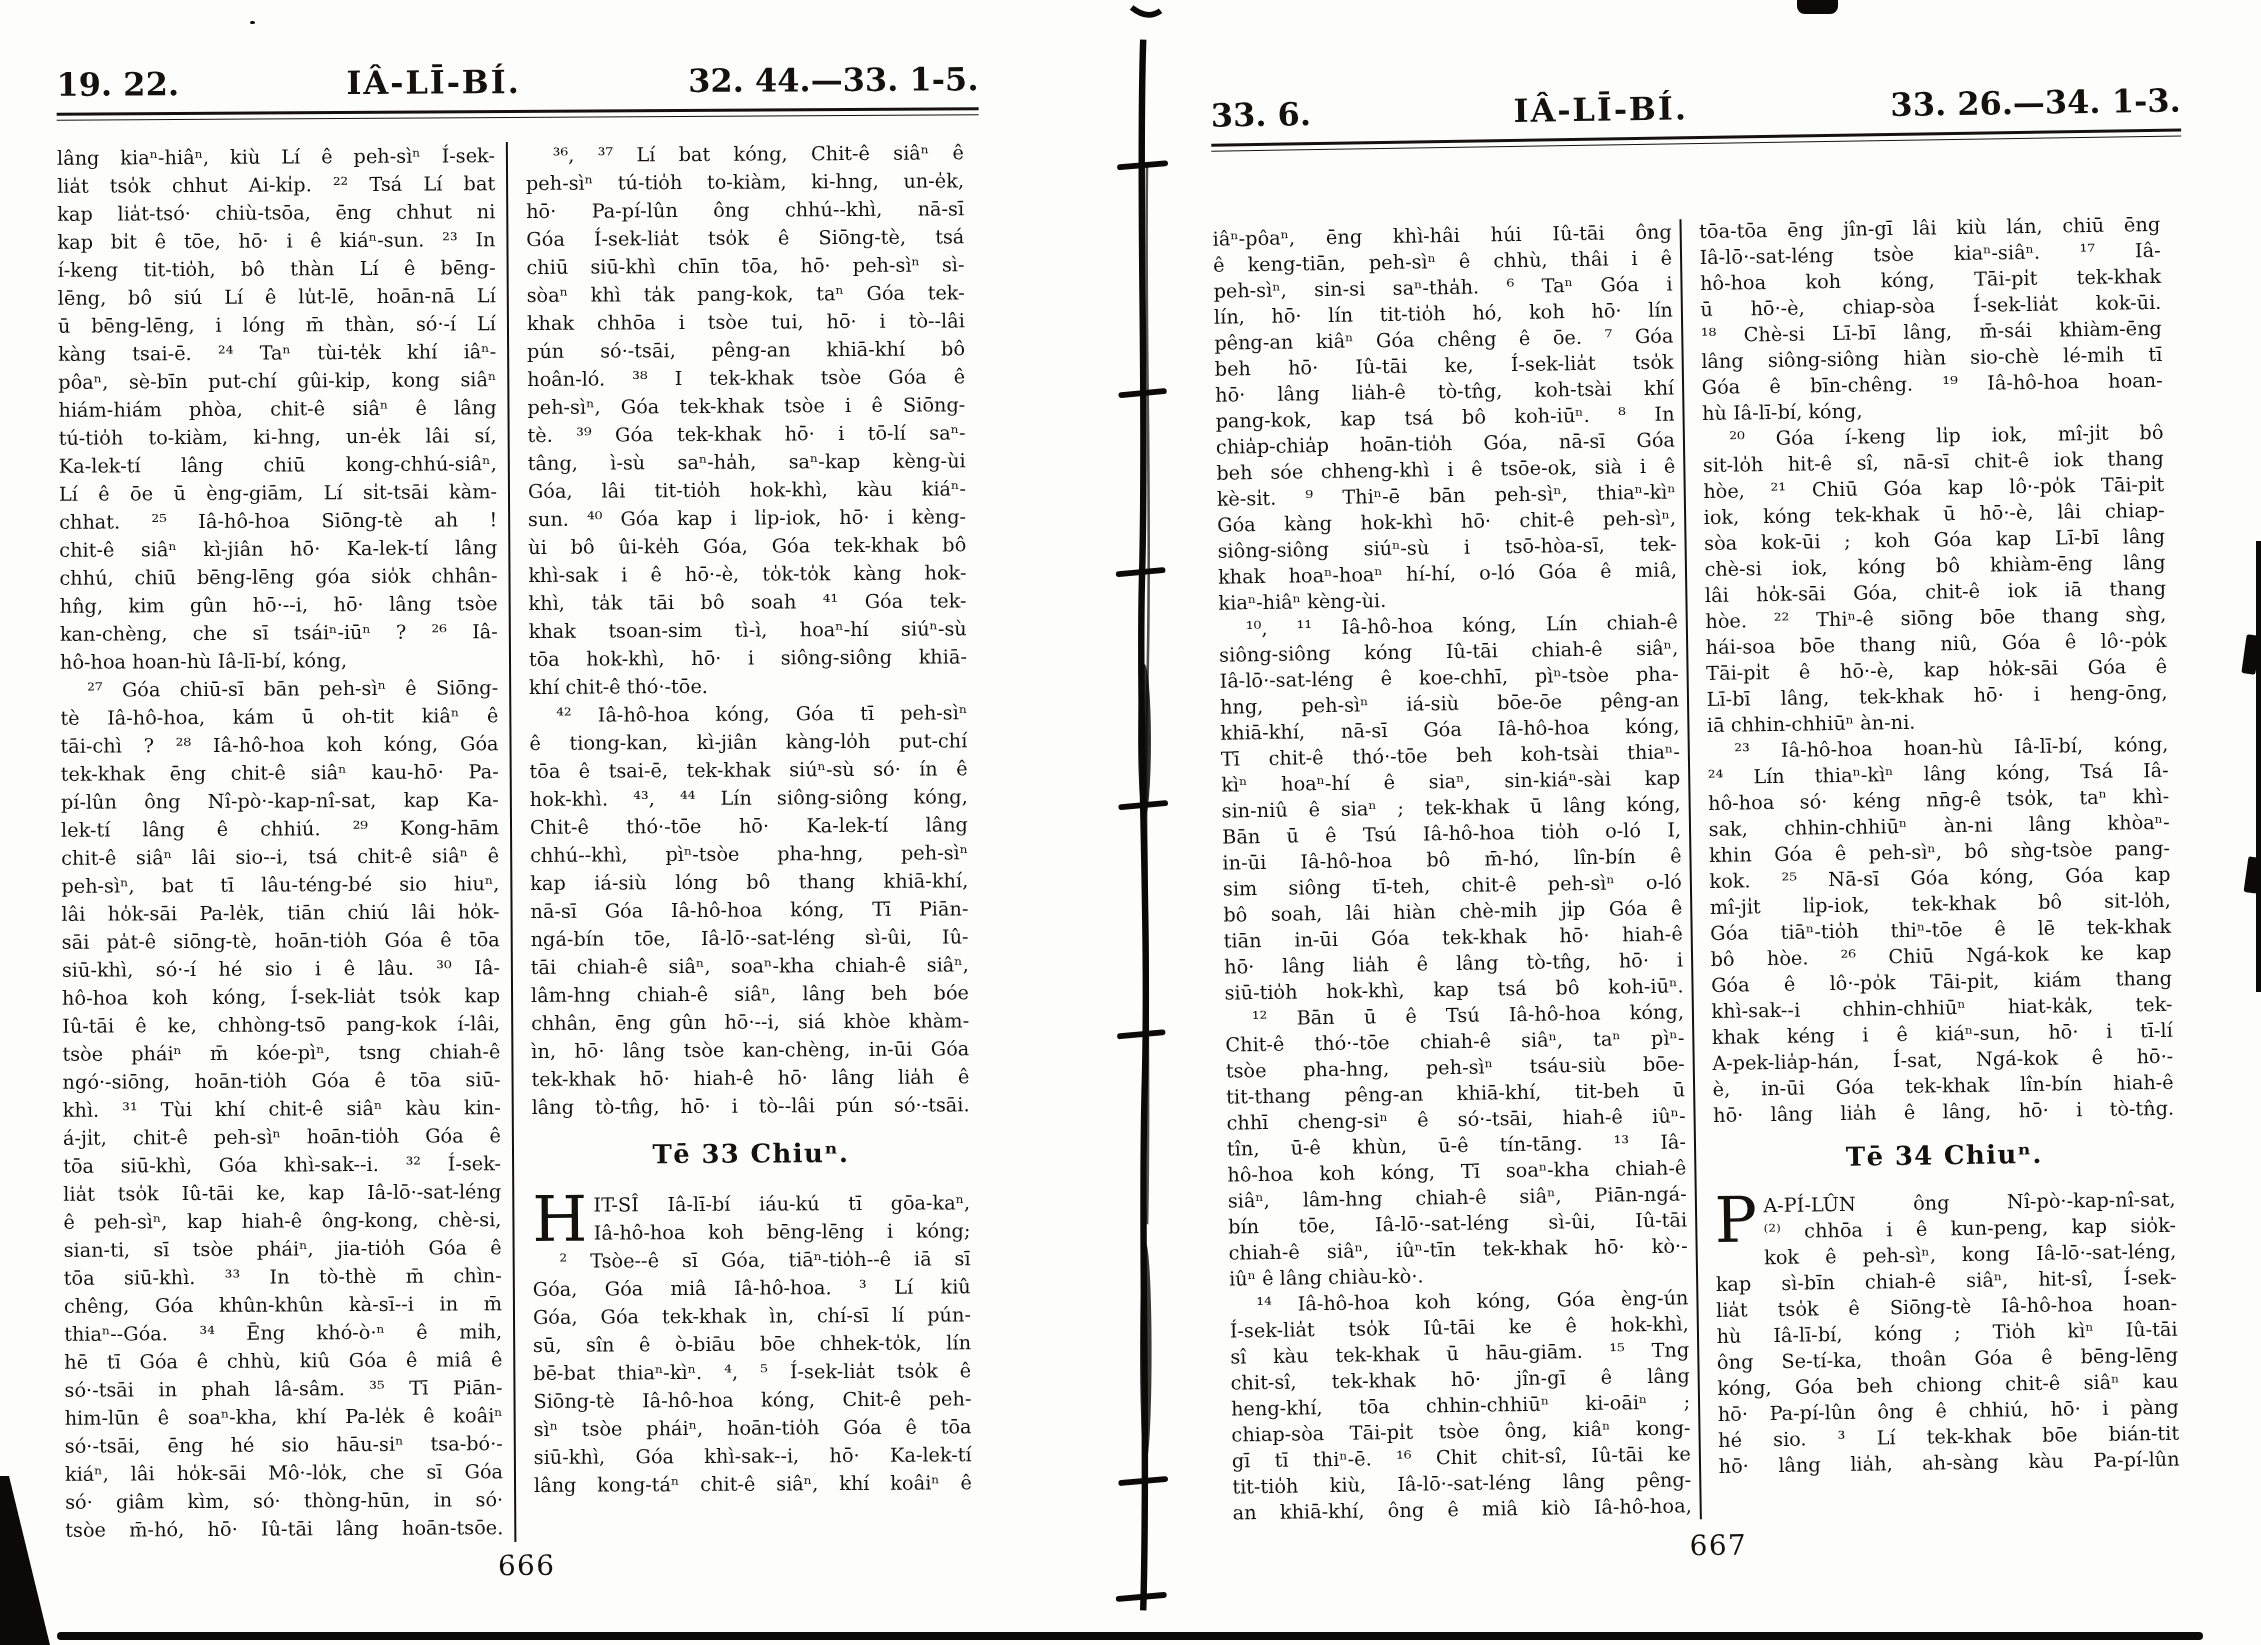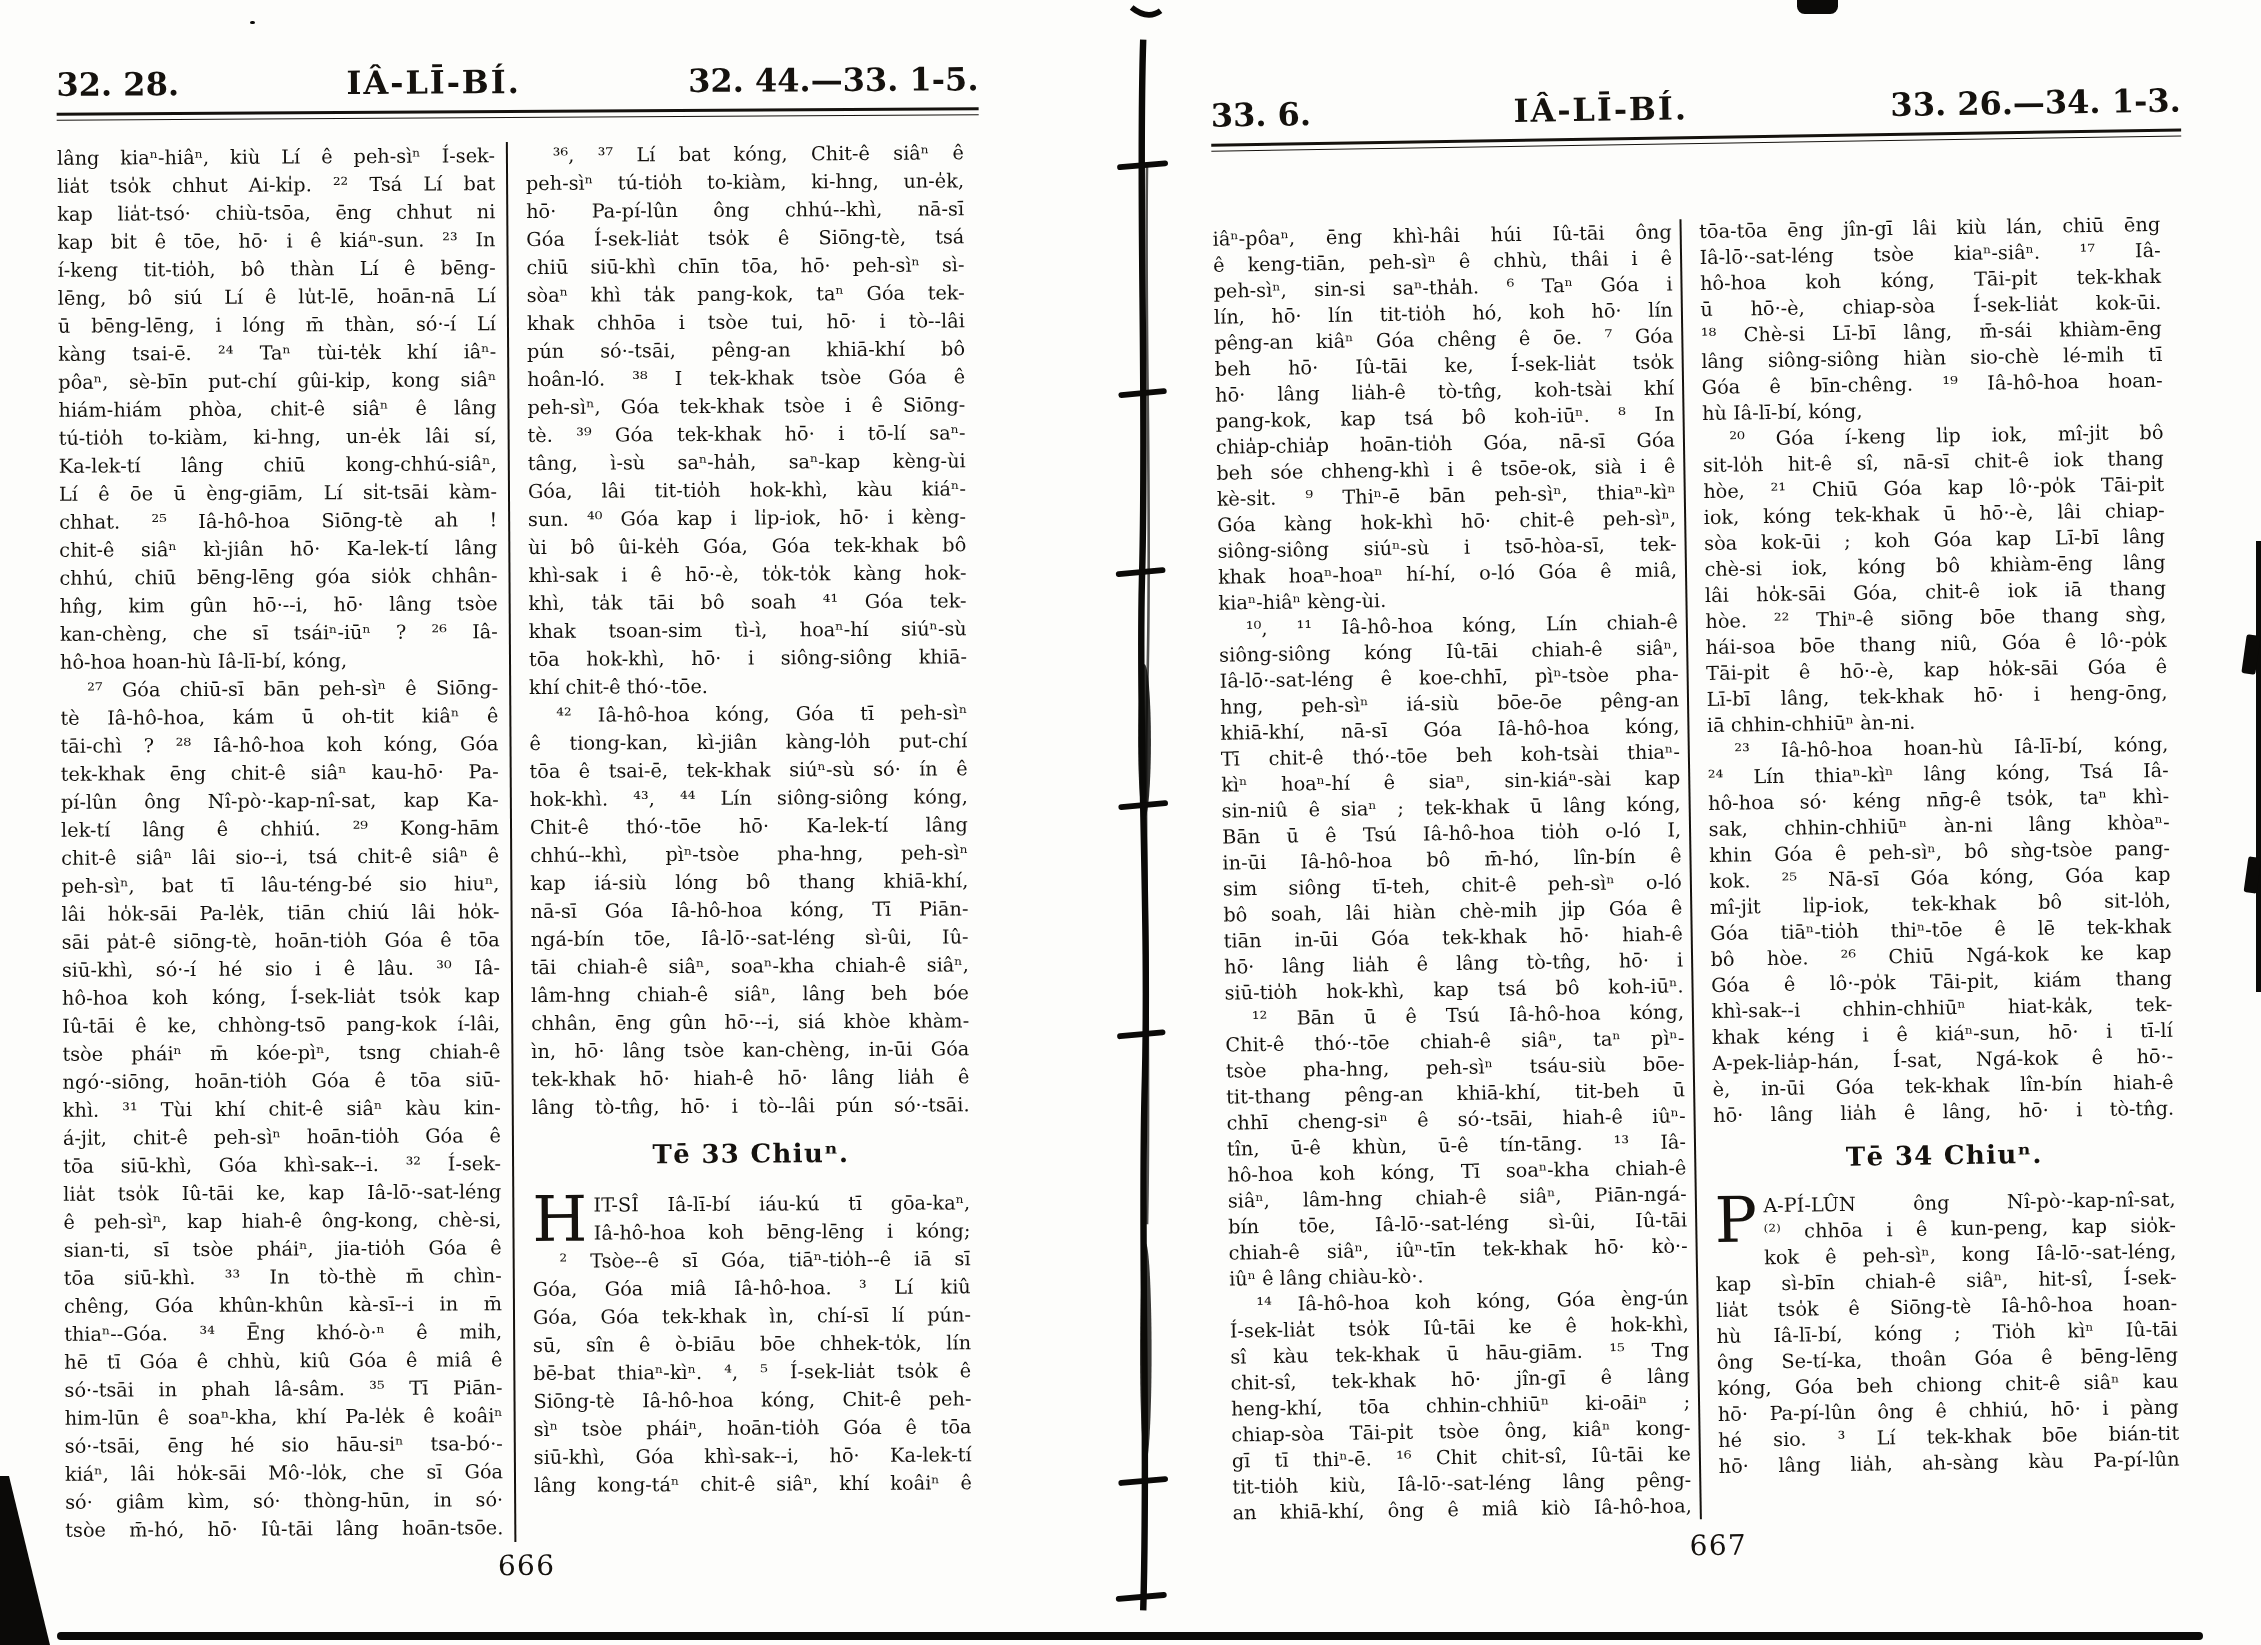--- a/index.html
+++ b/index.html
@@ -31,21 +31,21 @@
   .pl .pgnum{margin-top:6.4px;}
   .pr .pgnum{margin-top:10.3px;}
   .artifact{position:absolute;background:#0b0a08;}
   svg{position:absolute;}
 </style>
 </head>
 <body>
 
 <div class="page pl" style="left:61px;top:64px;width:922px;transform:rotate(-0.35deg);transform-origin:50% 50%;">
   <div class="hdr">
-    <span>32. 28.</span>
+    <span>19. 22.</span>
     <span class="c">IÂ-LĪ-BÍ.</span>
     <span>32. 44.—33. 1-5.</span>
   </div>
   <div class="rule"></div>
   <div class="cols" style="margin-top:24.5px;">
     <div class="col" style="width:438px;">
         <div class="ln">lâng kiaⁿ-hiâⁿ, kiù Lí ê peh-sìⁿ Í-sek-</div>
         <div class="ln">lia̍t tso̍k chhut Ai-ki̍p. ²² Tsá Lí bat</div>
         <div class="ln">kap lia̍t-tsó· chiù-tsōa, ēng chhut ni</div>
         <div class="ln">kap bi̍t ê tōe, hō· i ê kiáⁿ-sun. ²³ In</div>

